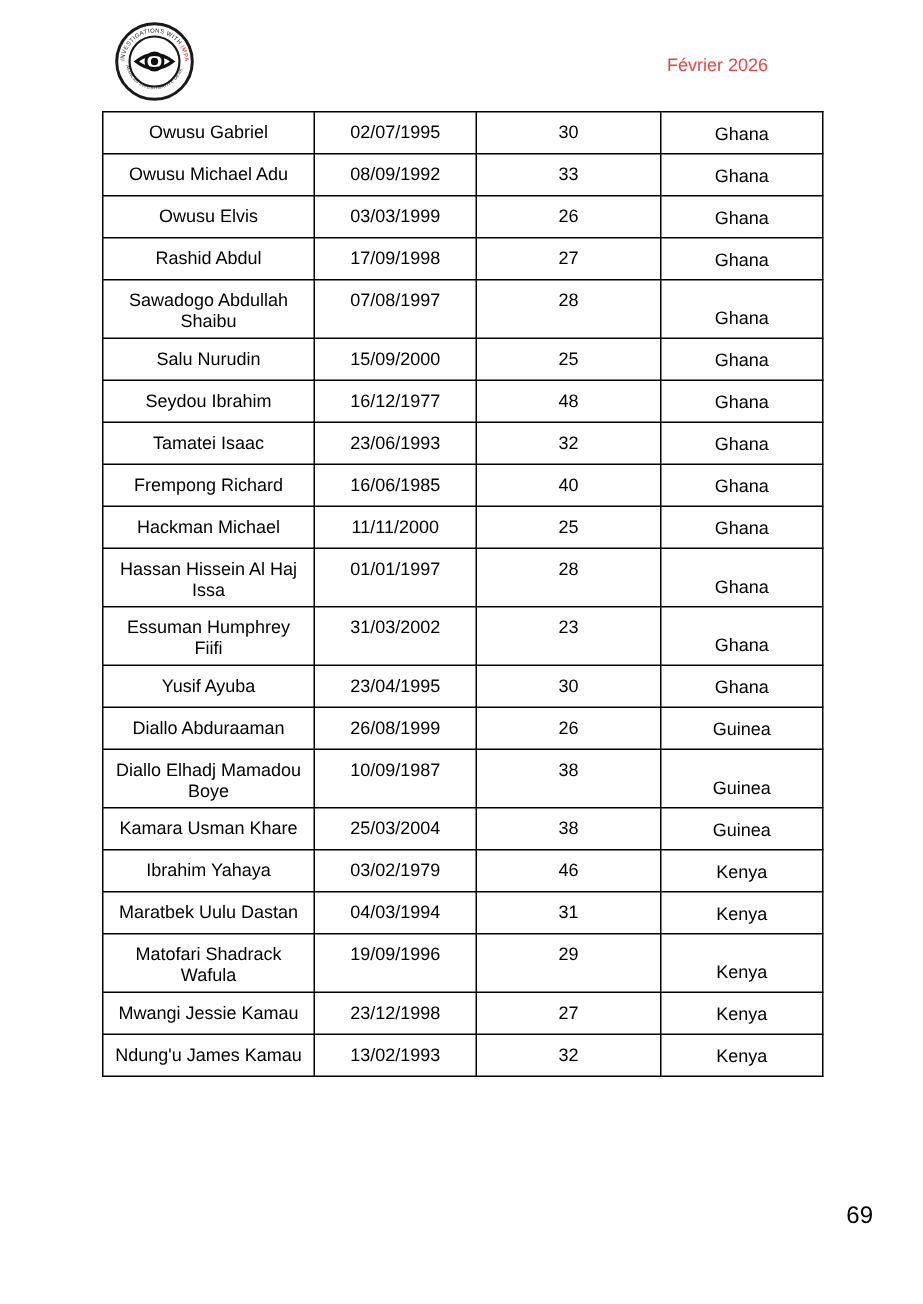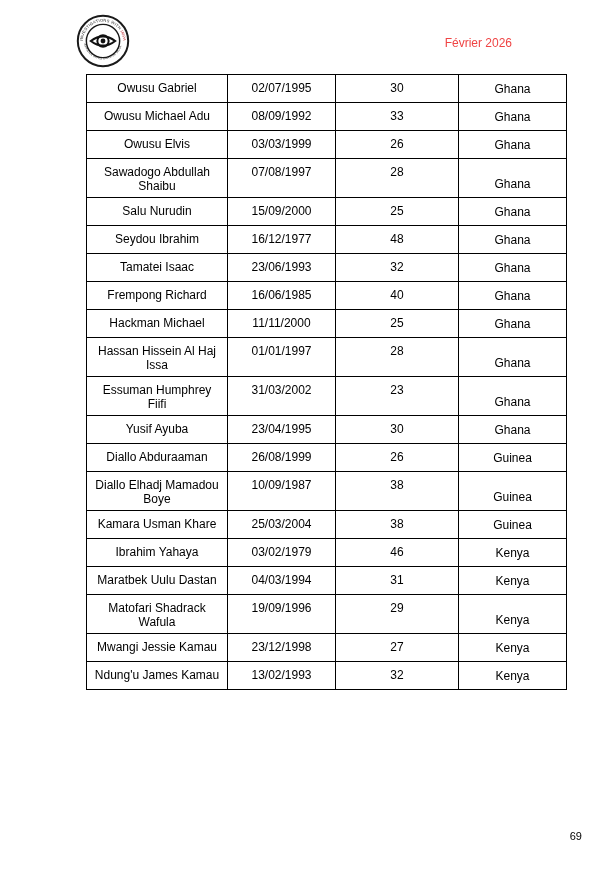--- a/index.html
+++ b/index.html
@@ -22,37 +22,36 @@
     font-size: 12px; color: #ef4444;
   }
 
   table.roster {
     position: absolute; left: 68px; top: 74px;
     border-collapse: collapse;
     table-layout: fixed;
     width: 480px;
     font-size: 12px;
     line-height: 14px;
-    margin-left: 18px;
   }
   table.roster td {
     border: 1.5px solid #000;
     text-align: center;
     background: #fff;
     overflow: hidden;
   }
   table.roster tr { height: 28px; }
   td.col-name    { width: 141px; vertical-align: top;    padding: 6px 6px 4px; }
   td.col-dob     { width: 108px; vertical-align: top;    padding: 6px 4px 4px; }
   td.col-age     { width: 123px; vertical-align: top;    padding: 6px 4px 4px; }
   td.col-country { width: 108px; vertical-align: bottom; padding: 4px 4px 6px; }
 
   .page-number {
-    position: absolute; top: 830px; right: 33px;
-    font-size: 11px;
+    position: absolute; top: 802px; right: 33px;
+    font-size: 16px;
   }
 </style>
 </head>
 <body>
 
 <div class="page">
 
   <div class="logo">
     <svg viewBox="0 0 60 60" width="54" height="54">
       <defs>
@@ -101,20 +100,26 @@
           <td class="col-age">33</td>
           <td class="col-country">Ghana</td>
         </tr>
         <tr>
           <td class="col-name">Owusu Elvis</td>
           <td class="col-dob">03/03/1999</td>
           <td class="col-age">26</td>
           <td class="col-country">Ghana</td>
         </tr>
         <tr>
+          <td class="col-name">Rashid Abdul</td>
+          <td class="col-dob">17/09/1998</td>
+          <td class="col-age">27</td>
+          <td class="col-country">Ghana</td>
+        </tr>
+        <tr>
           <td class="col-name">Sawadogo Abdullah Shaibu</td>
           <td class="col-dob">07/08/1997</td>
           <td class="col-age">28</td>
           <td class="col-country">Ghana</td>
         </tr>
         <tr>
           <td class="col-name">Salu Nurudin</td>
           <td class="col-dob">15/09/2000</td>
           <td class="col-age">25</td>
           <td class="col-country">Ghana</td>

